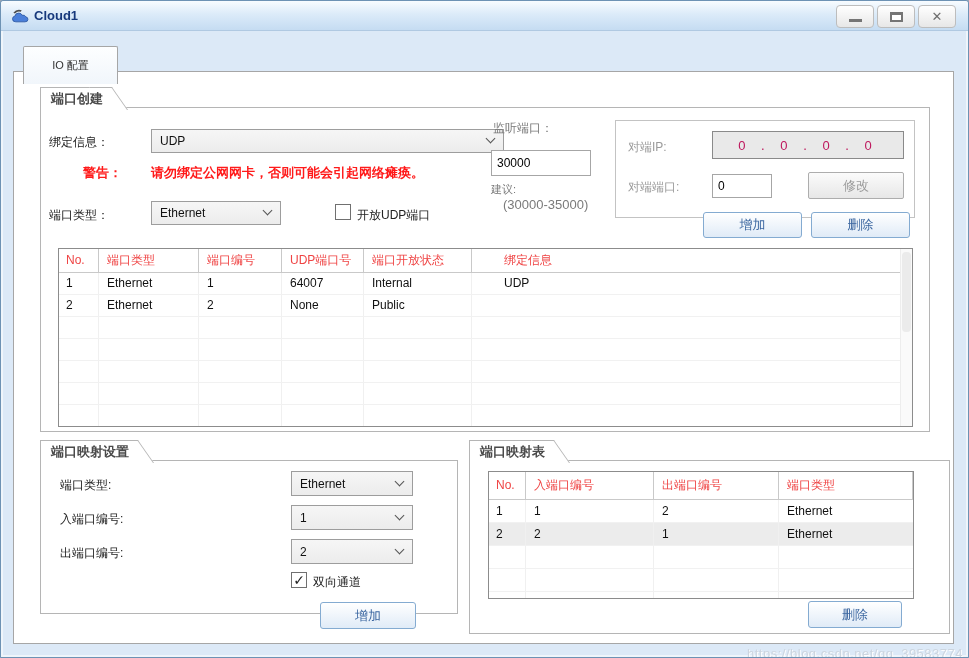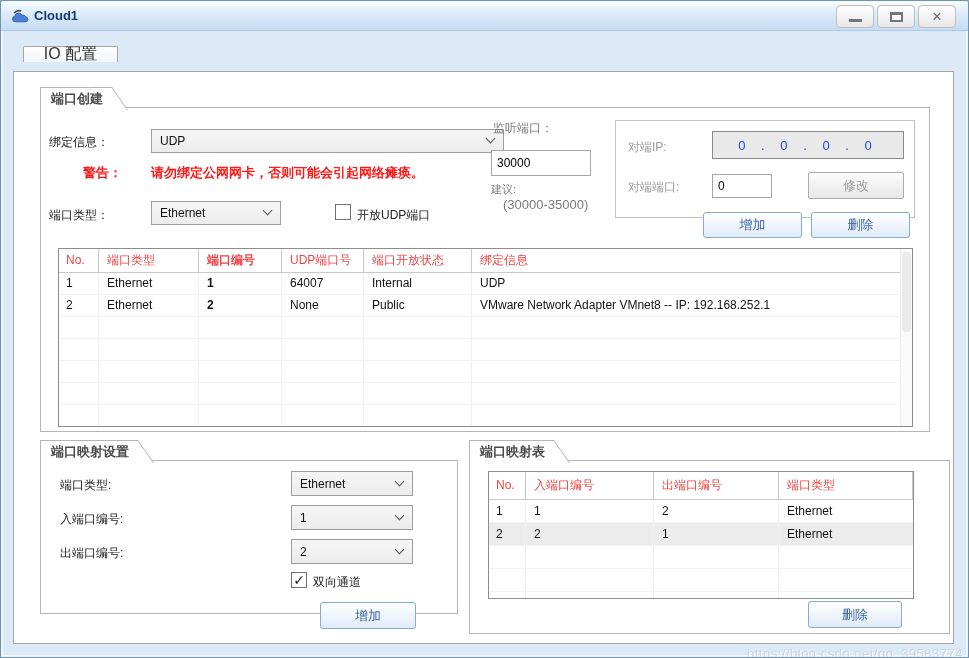--- a/index.html
+++ b/index.html
@@ -14,24 +14,24 @@
   .app-icon { position:absolute; left:9px; top:6px; width:20px; height:18px; }
   .win-title { position:absolute; left:33px; top:7px; font-size:13px; font-weight:bold; color:#17397c; }
   .win-btns { position:absolute; right:12px; top:4px; display:flex; }
   .wbtn { width:38px; height:23px; margin-left:3px; background:linear-gradient(#ffffff,#e7e7e7);
           border:1px solid #bdbdbd; border-radius:4px; display:flex; align-items:center;
           justify-content:center; color:#6e6e6e; cursor:pointer; }
   .min-bar { width:13px; height:3px; background:#757575; margin-top:8px; }
   .max-sq { width:13px; height:10px; border:2px solid #757575; border-top-width:3px; background:#fff; }
   .x-glyph { font-size:13px; font-weight:bold; font-family:"DejaVu Sans",sans-serif; }
   
-  .tab { position:absolute; left:22px; top:45px; width:95px; height:16px; z-index:5;
+  .tab { position:absolute; left:22px; top:45px; width:95px; height:38px; z-index:5;
          background:linear-gradient(#fdfeff,#f1f6fb); border:1px solid #a6a6a6; border-bottom:none;
          border-radius:2px 2px 0 0; display:flex; align-items:center; justify-content:center;
-         font-size:16px; color:#333; }
+         font-size:11px; color:#333; }
   .panel { position:absolute; left:12px; top:70px; width:941px; height:573px;
            background:#fff; border:1px solid #a6a6a6; }
   
   .group { position:absolute; border:1px solid #b5b5b5; background:#fff; }
   .gtitle { position:absolute; top:-21px; left:-1px; height:22px; line-height:21px; background:#fff;
             padding:0 6px 0 10px; font-size:13px; font-weight:bold; color:#4a4a4a;
             border-left:1px solid #b5b5b5; border-top:1px solid #b5b5b5; z-index:3; }
   .gtitle::after { content:""; position:absolute; top:-1px; right:-11px; width:22px; height:22px;
             background:#fff; transform:skewX(35deg); border-right:1px solid #b5b5b5;
             border-top:1px solid #b5b5b5; z-index:-1; }
@@ -49,39 +49,39 @@
   .cb { position:absolute; width:16px; height:16px; border:1px solid #707070; background:#fff;
         font-size:14px; line-height:14px; text-align:center; color:#222; cursor:pointer;
         font-family:"DejaVu Sans",sans-serif; }
   .btn-blue { position:absolute; background:linear-gradient(#ffffff,#e0ebf7); border:1px solid #84abd1;
               border-radius:3px; color:#3b66a0; font-size:13px; display:flex; align-items:center;
               justify-content:center; cursor:pointer; }
   .btn-gray { position:absolute; background:linear-gradient(#fbfbfb,#e7e7e7); border:1px solid #adadad;
               border-radius:2px; color:#9b9b9b; font-size:13px; display:flex; align-items:center;
               justify-content:center; cursor:pointer; }
   .warning { position:absolute; font-size:13px; font-weight:bold; color:#ff1a1a; white-space:nowrap; }
-  .ipbox { position:absolute; background:#e9e9e9; border:1px solid #8a8a8a; color:#1d4ed8;
+  .ipbox { position:absolute; background:#e9e9e9; border:1px solid #8a8a8a; color:#be185d;
            font-size:13px; text-align:right; letter-spacing:6px; display:flex; align-items:center;
            justify-content:center; }
   .peerbox { position:absolute; border:1px solid #c3c3c3; background:#fff; }
   
   .tbl { position:absolute; background:#fff; border:1px solid #8c8c8c; overflow:hidden; }
   .tr { display:flex; height:22px; line-height:21px; border-bottom:1px solid #f1f1f1; }
   .tr-h { height:24px; line-height:23px; border-bottom:1px solid #c9c9c9; }
   .tr-h .td { border-right:1px solid #c9c9c9; color:#ef4444; }
   .td { font-size:12px; color:#111; padding-left:8px; white-space:nowrap; overflow:hidden;
         border-right:1px solid #f0f0f0; }
   .row-sel { background:#ececec; }
   .scrollstrip { position:absolute; right:0; top:0; bottom:0; width:12px;
                  border-left:1px solid #ededed; background:#fafafa; }
   .scrollthumb { position:absolute; right:1px; top:3px; width:9px; height:80px;
                  background:#ebebeb; border-radius:4px; }
   
-  .c1{width:40px; padding-left:7px;} .c2{width:100px;} .c3{width:83px;font-weight:bold;} .c4{width:82px;}
-  .c5{width:108px;} .c6{flex:1; border-right:none;}
+  .c1{width:40px; padding-left:7px;} .c2{width:100px;} .c3{width:83px;} .c4{width:82px;}
+  .c5{width:108px;} .c6{flex:1; border-right:none;margin-left:24px;}
   
   .m1{width:37px; padding-left:7px;} .m2{width:128px;} .m3{width:125px;} .m4{flex:1; border-right:none;}
   .tr2 { height:23px; line-height:22px; }
   .tr2-h { height:28px; line-height:27px; }
   
   .watermark { position:absolute; right:5px; top:633px; font-size:13px; color:#ccd5df;
                text-shadow:1px 1px 0 rgba(255,255,255,.9); letter-spacing:.5px; z-index:8;margin-top:12px; }
 </style>
 </head>
 <body>
@@ -164,21 +164,20 @@
           <div class="td c4">64007</div>
           <div class="td c5">Internal</div>
           <div class="td c6">UDP</div>
         </div>
         <div class="tr">
           <div class="td c1">2</div>
           <div class="td c2">Ethernet</div>
           <div class="td c3">2</div>
           <div class="td c4">None</div>
           <div class="td c5">Public</div>
-          <div class="td c6">VMware Network Adapter VMnet8 -- IP: 192.168.252.1</div>
         </div>
         <div class="tr">
             <div class="td c1"></div>
             <div class="td c2"></div>
             <div class="td c3"></div>
             <div class="td c4"></div>
             <div class="td c5"></div>
             <div class="td c6"></div>
           </div>
         <div class="tr">

